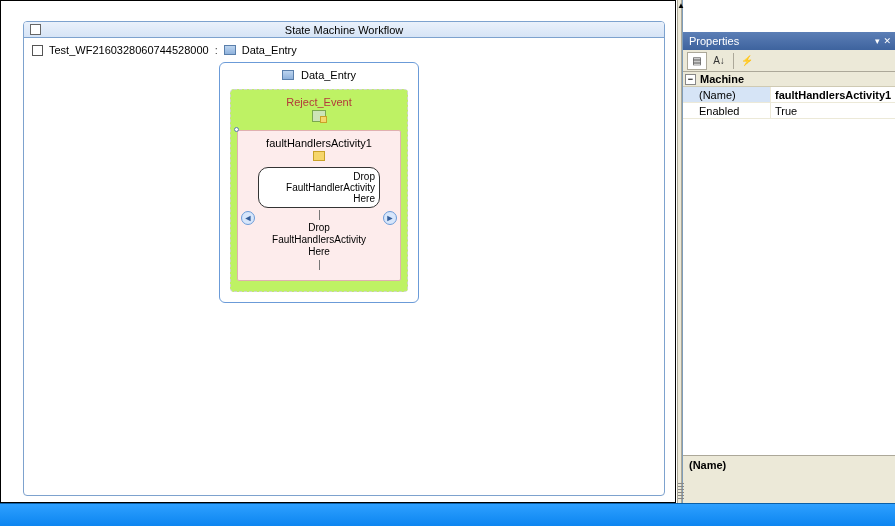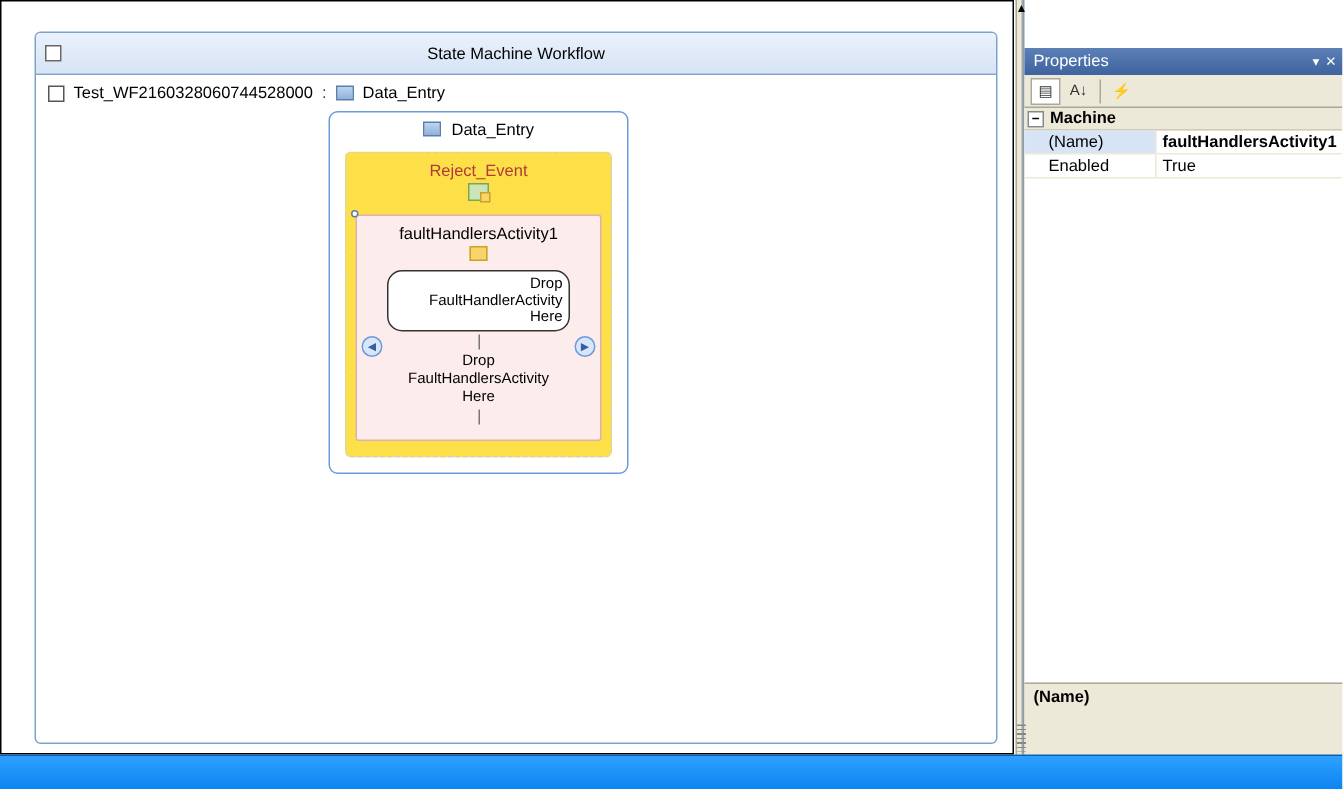--- a/index.html
+++ b/index.html
@@ -23,21 +23,21 @@
   }
   .canvas-inner {
     position: absolute;
     top: 20px; left: 22px; right: 10px; bottom: 6px;
     border: 1px solid #7da2ce;
     border-radius: 4px;
     background: #fff;
     overflow: hidden;
   }
   .doc-header {
-    height: 28px;
+    height: 16px;
     border-bottom: 1px solid #7da2ce;
     background: linear-gradient(#eaf1fb,#d6e4f6);
     display: flex;
     align-items: center;
     position: relative;
   }
   .doc-header .winicon {
     width: 11px; height: 11px;
     border: 1px solid #666;
     background: #fff;
@@ -85,21 +85,21 @@
     color: #000;
     font-size: 11px;
   }
   .state-box-title .state-icon { margin-right:4px; vertical-align:-1px; }
   .event-block {
     margin: 0 10px;
     border: 1px dashed #d0d0d0;
     border-radius: 4px;
     padding: 6px 6px 10px;
     text-align: center;
-    background:#fde047;
+    background:#bef264;
   }
   .event-title { color: #b33a3a; font-size: 11px; margin-bottom:2px; }
   .event-icon { display:inline-block; width:14px; height:12px; background: #cde4b8; border:1px solid #7aa84f; position:relative; }
   .event-icon::after { content:""; position:absolute; width:5px;height:5px; background:#f6d66b;border:1px solid #c9a227; right:-2px; bottom:-2px; }
   .fault-area {
     margin: 6px 0 0;
     border: 1px solid #e0b0b0;
     background: #fdecec;
     border-radius: 2px;
     padding: 6px 6px 8px;

